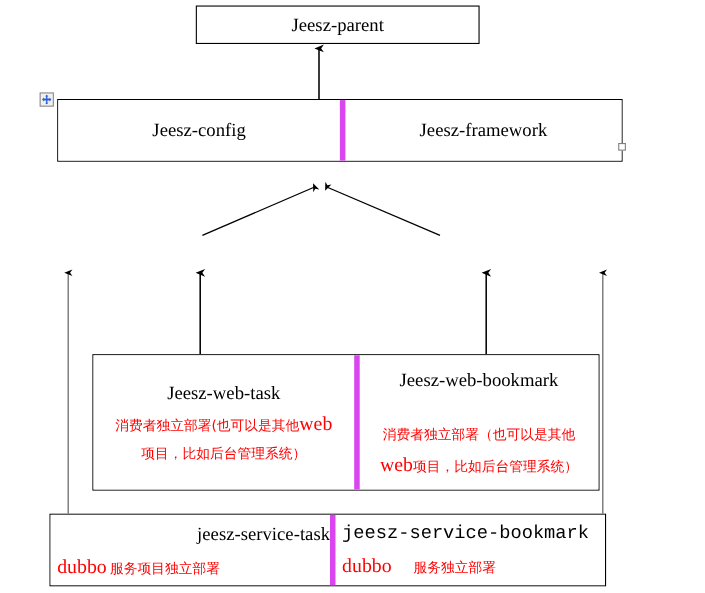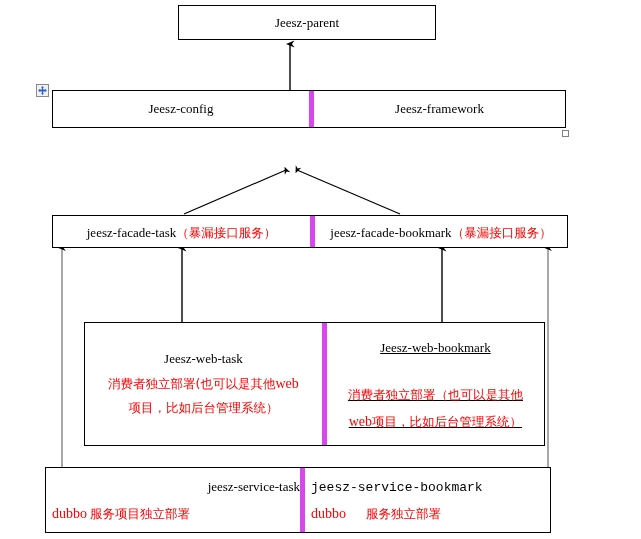--- a/index.html
+++ b/index.html
@@ -49,32 +49,32 @@
   }
   .line-center {
     text-align: center;
   }
   .line-left {
     text-align: left;
     padding-left: 6px;
   }
   .t-en {
     font-family: "Liberation Serif", "DejaVu Serif", serif;
-    font-size: 13px;
+    font-size: 17px;
     color: #000000;
     white-space: nowrap;
   }
   .t-cn-red {
     font-family: "DejaVu Sans", "Liberation Sans", sans-serif;
     font-size: 12.5px;
     color: #ff0000;
   }
   .t-en-red {
     font-family: "Liberation Serif", "DejaVu Serif", serif;
-    font-size: 14px;
+    font-size: 18px;
     color: #ff0000;
   }
   .mixed {
     line-height: 1.0;
   }
   svg.arrows {
     position: absolute;
     left: 0;
     top: 0;
     width: 641px;
@@ -129,59 +129,47 @@
 
     <line x1="442" y1="322" x2="442" y2="248" stroke="#000000" stroke-width="1.4" marker-end="url(#arrowhead)"></line>
 
     <line x1="548" y1="467" x2="548" y2="248" stroke="#6e6e6e" stroke-width="1.2" marker-end="url(#arrowhead)"></line>
   </svg>
 
   <div class="box" style="left:178px; top:5px; width:258px; height:35px;">
     <div class="line-center t-en">Jeesz-parent</div>
   </div>
 
-  <div class="cellrow" style="left:52px; top:90px; width:514px; height:38px;">
+  <div class="cellrow" style="left:52px; top:90px; width:514px; height:57px;">
     <div class="cell" style="width:50%;">
       <div class="line-center t-en">Jeesz-config</div>
     </div>
     <div class="cell" style="width:50%;">
       <div class="line-center t-en">Jeesz-framework</div>
     </div>
   </div>
 
   <div class="move-handle" style="left:36px; top:84px;">
     <svg width="9" height="9" viewBox="0 0 9 9">
       <path d="M4.5 0 L6 1.7 H5.1 V3.6 H7 V2.7 L8.8 4.5 L7 6.3 V5.4 H5.1 V7.3 H6 L4.5 9 L3 7.3 H3.9 V5.4 H2 V6.3 L0.2 4.5 L2 2.7 V3.6 H3.9 V1.7 H3 Z" fill="#2b5fd9"></path>
     </svg>
   </div>
 
   <div class="resize-handle" style="left:562px; top:130px;"></div>
 
-  <div class="cellrow" style="left:52px; top:215px; width:516px; height:33px;">
-    <div class="cell r3cell" style="width:50%;">
-      <div class="line-center">
-        <span class="t-en">jeesz-facade-task</span><span class="t-cn-red">（暴漏接口服务）</span>
-      </div>
-    </div>
-    <div class="cell r3cell" style="width:50%;">
-      <div class="line-center">
-        <span class="t-en">jeesz-facade-bookmark</span><span class="t-cn-red">（暴漏接口服务）</span>
-      </div>
-    </div>
-  </div>
 
   <div class="cellrow" style="left:84px; top:322px; width:461px; height:124px;">
     <div class="cell" style="width:51.6%; padding:6px 4px;">
       <div class="line-center t-en" style="margin-bottom:8px;">Jeesz-web-task</div>
       <div class="line-center mixed" style="margin-bottom:9px;">
         <span class="t-cn-red">消费者独立部署(也可以是其他</span><span class="t-en-red">web</span>
       </div>
       <div class="line-center t-cn-red">项目，比如后台管理系统）</div>
     </div>
-    <div class="cell" style="width:48.4%; padding:6px 4px;text-decoration:underline;">
+    <div class="cell" style="width:48.4%; padding:6px 4px;">
       <div class="line-center t-en" style="margin-bottom:8px;">Jeesz-web-bookmark</div>
       <div class="line-center t-cn-red" style="margin-bottom:9px;margin-top:23px;">消费者独立部署（也可以是其他</div>
       <div class="line-center mixed">
         <span class="t-en-red">web</span><span class="t-cn-red">项目，比如后台管理系统）</span>
       </div>
     </div>
   </div>
 
   <div class="cellrow" style="left:45px; top:467px; width:506px; height:66px;">
     <div class="cell" style="width:50.4%;">

